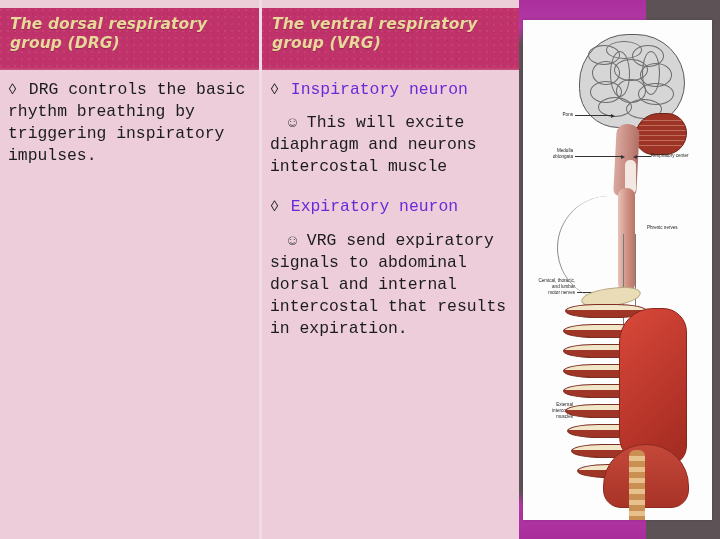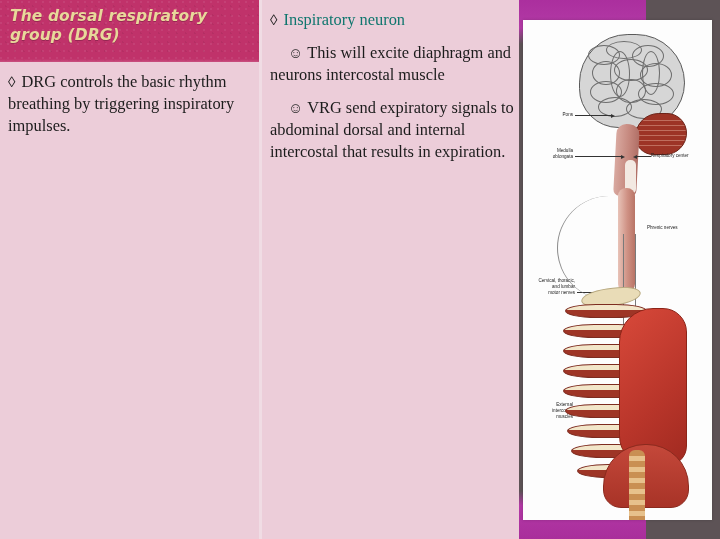--- a/index.html
+++ b/index.html
@@ -18,21 +18,21 @@
     position: relative;
     width: 720px;
     height: 539px;
     background: #ecced9;
     overflow: hidden;
   }
 
   
   .col {
     position: absolute;
-    top: 0;
+    top: 8px;
     bottom: 0;
   }
   #col-drg  { left: 0px;   width: 259px; background: #eccdd9; }
   #col-vrg  { left: 262px; width: 257px; background: #eccdd9; }
 
   .col-divider {
     position: absolute;
     top: 0;
     bottom: 0;
     left: 259px;
@@ -67,41 +67,42 @@
     left: 0; right: 0; bottom: 0;
     height: 3px;
     background: linear-gradient(to bottom, rgba(192,50,106,0.85), rgba(236,205,217,0.2));
   }
 
   .col-body {
     padding: 9px 4px 0 8px;
     font-size: 16.4px;
     line-height: 1.345;
     color: #1c1c1c;
+    font-family: Liberation Mono, monospace;
   }
   .para {
     margin: 0 0 13px 0;
     text-indent: 0;
   }
   .para.tight { margin-bottom: 11px; }
   .bullet {
     font-size: 15px;
     color: #222;
     padding-right: 2px;
   }
   .smiley {
     font-size: 15px;
     color: #2a2a2a;
   }
   .sub {
     margin: 0 0 0 0;
     padding-left: 0;
   }
   .sub .lead { padding-left: 18px; }
-  .redhead { color: #0f766e; }
+  .redhead { color: #6d28d9; }
 
   
   #art-panel {
     position: absolute;
     left: 519px;
     top: 0;
     width: 201px;
     height: 539px;
     background: #5d5356;
   }
@@ -307,35 +308,42 @@
 
 
 
 
     </div>
   </div>
 
   <div class="col-divider"></div>
 
   <div class="col" id="col-vrg">
+    <div class="col-header">
+      <div class="htext">The ventral respiratory group (VRG)</div>
+    </div>
     <div class="col-body">
 
 
       <p class="para tight">
         <span class="bullet">◊</span>
         <span class="redhead">Inspiratory neuron</span>
       </p>
 
 
       <p class="para tight sub">
         <span class="smiley lead">☺</span>
         <span>This will excite diaphragm and neurons intercostal muscle</span>
       </p>
 
 
+      <p class="para tight" style="margin-top:18px;">
+        <span class="bullet">◊</span>
+        <span class="redhead">Expiratory neuron</span>
+      </p>
 
       <p class="para tight sub">
         <span class="smiley lead">☺</span>
         <span>VRG send expiratory signals to abdominal dorsal and internal intercostal  that results in expiration.</span>
       </p>
 
     </div>
   </div>
 
   <div id="art-panel">

